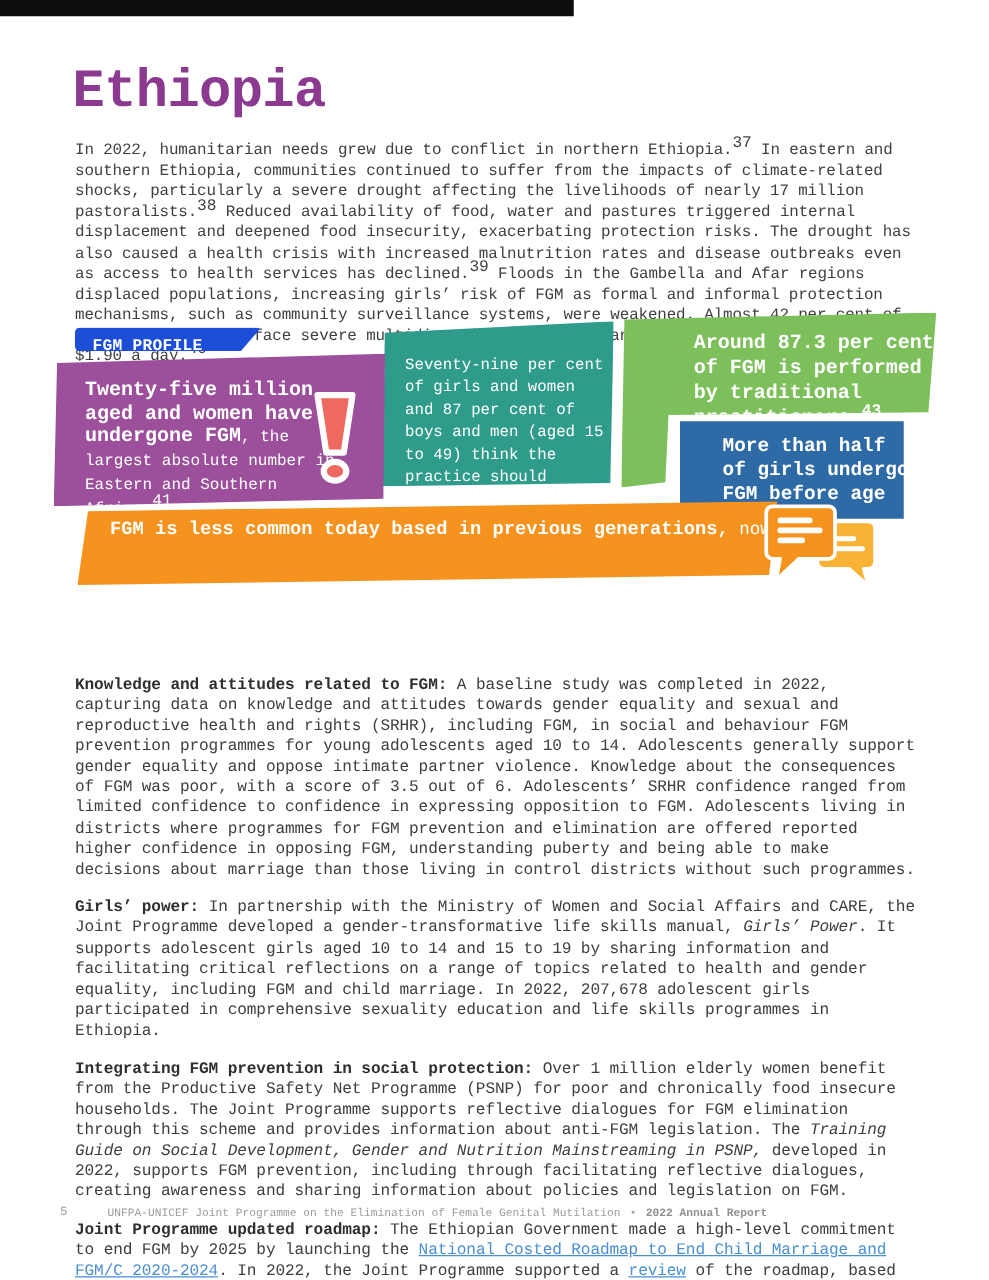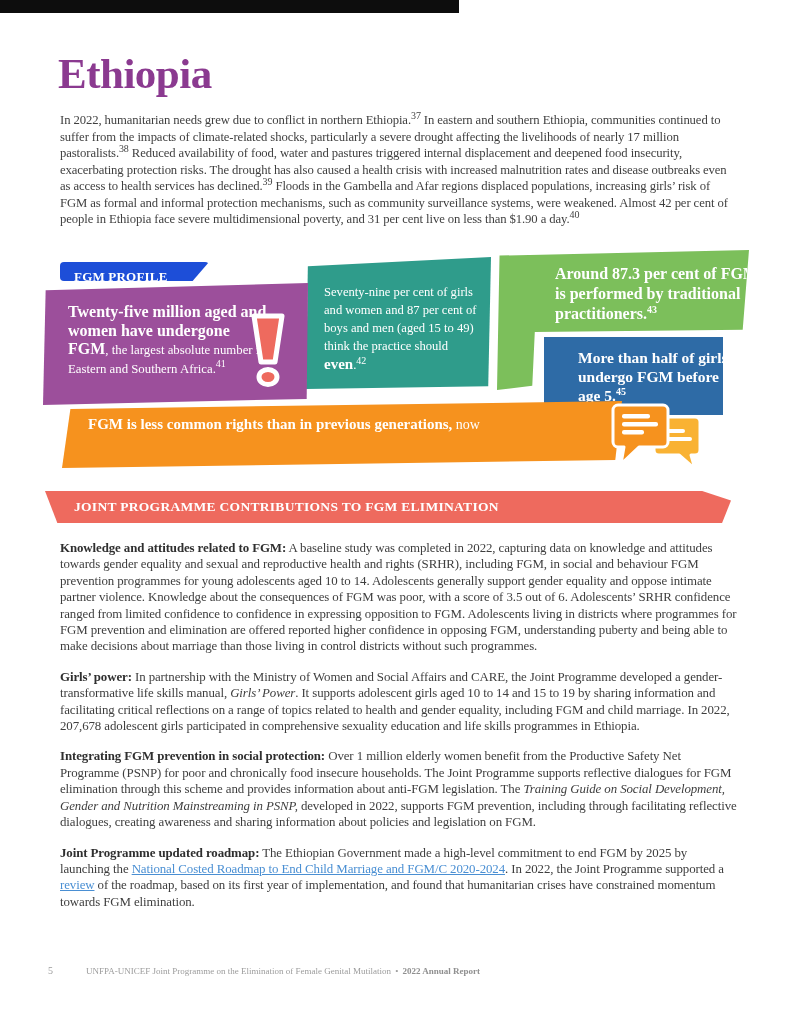--- a/index.html
+++ b/index.html
@@ -1,23 +1,23 @@
 <!DOCTYPE html>
 <html><head>
 <meta charset="utf-8">
 <style>
   html,body{margin:0;padding:0;background:#fff;}
   .page{position:relative;width:791px;height:1024px;background:#ffffff;overflow:hidden;
-        font-family:Liberation Serif, serif;}
+        font-family:Liberation Mono, monospace;}
   .topbar{position:absolute;left:0;top:0;width:459px;height:13px;background:#0d0d0d;}
   .title{position:absolute;left:58px;top:52px;margin:0;font-size:43px;font-weight:700;
          color:#8b3a90;letter-spacing:-0.5px;line-height:1;}
   .intro{position:absolute;left:60px;top:112px;width:678px;margin:0;font-size:12.7px;
          line-height:16.5px;color:#3f3f3f;letter-spacing:-0.1px;}
-  sup{font-size:10px;vertical-align:super;line-height:0;}
+  sup{font-size:13px;vertical-align:super;line-height:0;}
 
   
   .ribbon-profile{position:absolute;left:60px;top:262px;width:149px;height:19px;background:#1d4ed8;
          border-radius:4px;clip-path:polygon(0 0,100% 0,89% 100%,0 100%);z-index:5;}
   .ribbon-profile span{display:block;padding-left:14px;line-height:29px;color:#fff;
          font-weight:700;font-size:13px;letter-spacing:0.2px;}
   .box{position:absolute;color:#fff;}
   .purple{left:43px;top:283px;width:265px;height:122px;background:#9c4f9b;
          clip-path:polygon(1% 6%,100% 0%,99.5% 95%,0% 100%);z-index:2;}
   .purple-text{position:absolute;left:25px;top:20px;width:202px;line-height:1.17;}
@@ -91,38 +91,35 @@
 
   <div class="box green">
     <div class="green-text"><span>Around 87.3 per cent of FGM is performed by traditional practitioners.</span><sup>43</sup></div>
   </div>
 
   <div class="box blue">
     <div class="blue-text"><span>More than half of girls undergo FGM before age 5.</span><sup>45</sup></div>
   </div>
 
   <div class="box orangeb">
-    <div class="orange-line1"><b>FGM is less common rights than in previous generations,</b><span class="now"> now</span></div>
+    <div class="orange-line1"><b>FGM is less common today based in previous generations,</b><span class="now"> now</span></div>
   </div>
 
   <svg class="bubbles" width="97" height="68" viewBox="0 0 97 68">
 
     <path d="M51 14 h36 a5 5 0 0 1 5 5 v28 a5 5 0 0 1 -5 5 h-4 l4 14 l-16 -14 H51 a5 5 0 0 1 -5 -5 V19 a5 5 0 0 1 5 -5 Z" fill="#f9b233" stroke="#ffffff" stroke-width="3" stroke-linejoin="round"></path>
     <rect x="57" y="26" width="20" height="4" rx="2" fill="#ffffff"></rect>
     <rect x="57" y="34" width="27" height="4" rx="2" fill="#ffffff"></rect>
 
     <path d="M10 2 h45 a5 5 0 0 1 5 5 v32 a5 5 0 0 1 -5 5 H31 L13 61 L16 44 h-6 a5 5 0 0 1 -5 -5 V7 a5 5 0 0 1 5 -5 Z" fill="#f6921e" stroke="#ffffff" stroke-width="3" stroke-linejoin="round"></path>
     <rect x="14" y="11" width="28" height="4.5" rx="2" fill="#ffffff"></rect>
     <rect x="14" y="19" width="36" height="4.5" rx="2" fill="#ffffff"></rect>
     <rect x="14" y="27" width="22" height="4.5" rx="2" fill="#ffffff"></rect>
   </svg>
 
-  <div class="ribbon-section">
-    <span>JOINT PROGRAMME CONTRIBUTIONS TO FGM ELIMINATION</span>
-  </div>
 
   <div class="bodytext">
     <p><b>Knowledge and attitudes related to FGM:</b><span> A baseline study was completed in 2022, capturing data on knowledge and attitudes towards gender equality and sexual and reproductive health and rights (SRHR), including FGM, in social and behaviour FGM prevention programmes for young adolescents aged 10 to 14. Adolescents generally support gender equality and oppose intimate partner violence. Knowledge about the consequences of FGM was poor, with a score of 3.5 out of 6. Adolescents’ SRHR confidence ranged from limited confidence to confidence in expressing opposition to FGM. Adolescents living in districts where programmes for FGM prevention and elimination are offered reported higher confidence in opposing FGM, understanding puberty and being able to make decisions about marriage than those living in control districts without such programmes.</span></p>
     <p><b>Girls’ power:</b><span> In partnership with the Ministry of Women and Social Affairs and CARE, the Joint Programme developed a gender-transformative life skills manual, </span><i>Girls’ Power</i><span>. It supports adolescent girls aged 10 to 14 and 15 to 19 by sharing information and facilitating critical reflections on a range of topics related to health and gender equality, including FGM and child marriage. In 2022, 207,678 adolescent girls participated in comprehensive sexuality education and life skills programmes in Ethiopia.</span></p>
     <p><b>Integrating FGM prevention in social protection:</b><span> Over 1 million elderly women benefit from the Productive Safety Net Programme (PSNP) for poor and chronically food insecure households. The Joint Programme supports reflective dialogues for FGM elimination through this scheme and provides information about anti-FGM legislation. The </span><i>Training Guide on Social Development, Gender and Nutrition Mainstreaming in PSNP,</i><span> developed in 2022, supports FGM prevention, including through facilitating reflective dialogues, creating awareness and sharing information about policies and legislation on FGM.</span></p>
     <p><b>Joint Programme updated roadmap:</b><span> The Ethiopian Government made a high-level commitment to end FGM by 2025 by launching the </span><a class="link">National Costed Roadmap to End Child Marriage and FGM/C 2020-2024</a><span>. In 2022, the Joint Programme supported a </span><a class="link">review</a><span> of the roadmap, based on its first year of implementation, and found that humanitarian crises have constrained momentum towards FGM elimination.</span></p>
   </div>
 
   <div class="footer">
     <span class="pagenum">5</span>

